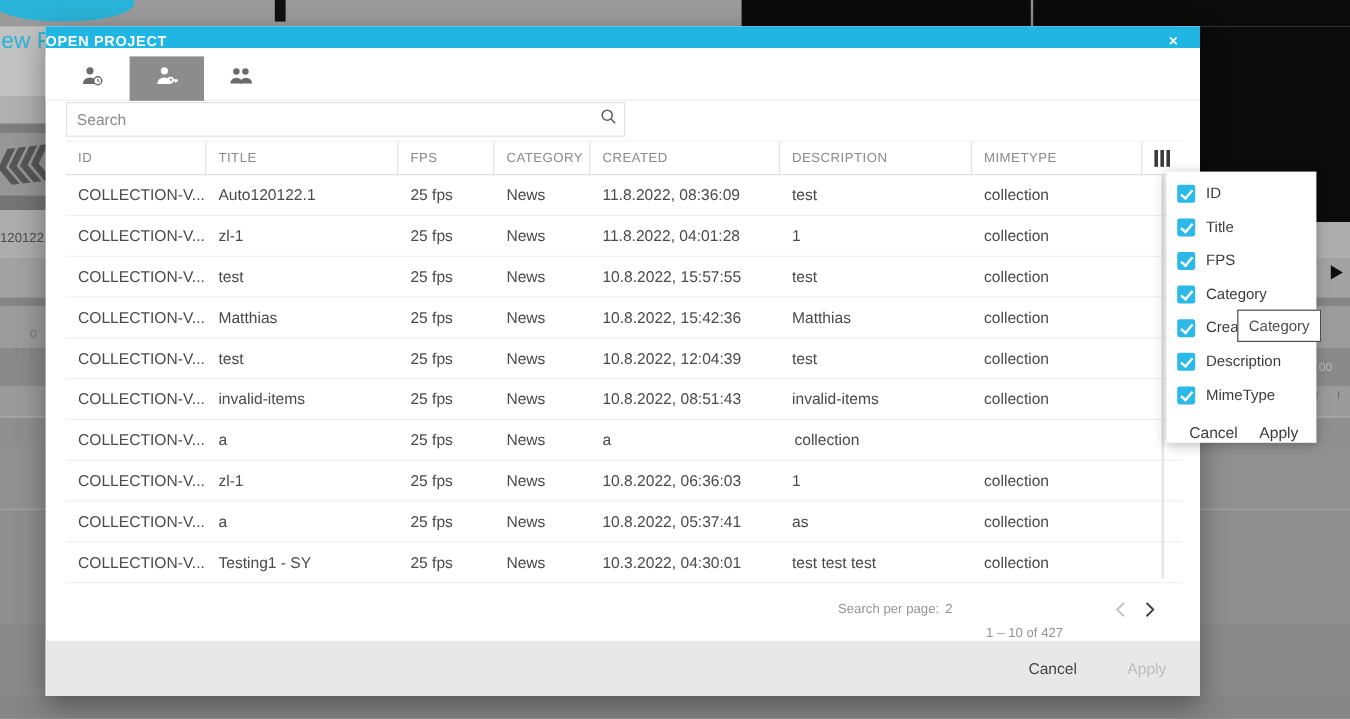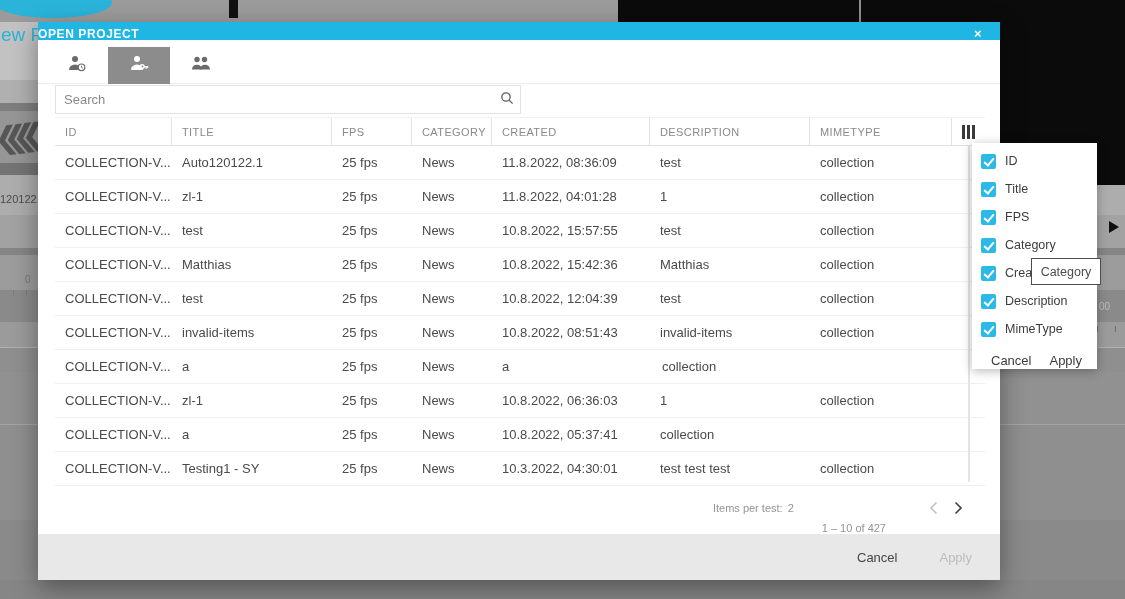--- a/index.html
+++ b/index.html
@@ -268,36 +268,37 @@
           <div class="td" style="width: 158px;">10.8.2022, 06:36:03</div>
           <div class="td" style="width: 160px;">1</div>
           <div class="td" style="width: 142px;">collection</div>
         </div>
         <div class="tr">
           <div class="td" style="width: 117px;">COLLECTION-V...</div>
           <div class="td" style="width: 160px;">a</div>
           <div class="td" style="width: 80px;">25 fps</div>
           <div class="td" style="width: 80px;">News</div>
           <div class="td" style="width: 158px;">10.8.2022, 05:37:41</div>
+          <div class="td" style="width: 160px;">as</div>
           <div class="td" style="width: 142px;">collection</div>
         </div>
         <div class="tr">
           <div class="td" style="width: 117px;">COLLECTION-V...</div>
           <div class="td" style="width: 160px;">Testing1 - SY</div>
           <div class="td" style="width: 80px;">25 fps</div>
           <div class="td" style="width: 80px;">News</div>
           <div class="td" style="width: 158px;">10.3.2022, 04:30:01</div>
           <div class="td" style="width: 160px;">test test test</div>
           <div class="td" style="width: 142px;">collection</div>
         </div>
       </div>
     <div id="scrollline"></div>
 
     <div id="paginator">
-      <span>Items per test:</span>
+      <span>Search per page:</span>
       <span style="margin-left:5px">2</span>
       <span id="pg-range">1 – 10 of 427</span>
       <span class="pg-btn" id="pg-prev">
         <svg width="14" height="16" viewBox="0 0 14 16">
             <polyline points="9.5,2.5 4,8 9.5,13.5" fill="none" stroke="#c2c2c2" stroke-width="1.6"></polyline>
           </svg>
       </span>
       <span class="pg-btn" id="pg-next">
         <svg width="14" height="16" viewBox="0 0 14 16">
             <polyline points="4.5,2.5 10,8 4.5,13.5" fill="none" stroke="#3f3f3f" stroke-width="1.6"></polyline>

